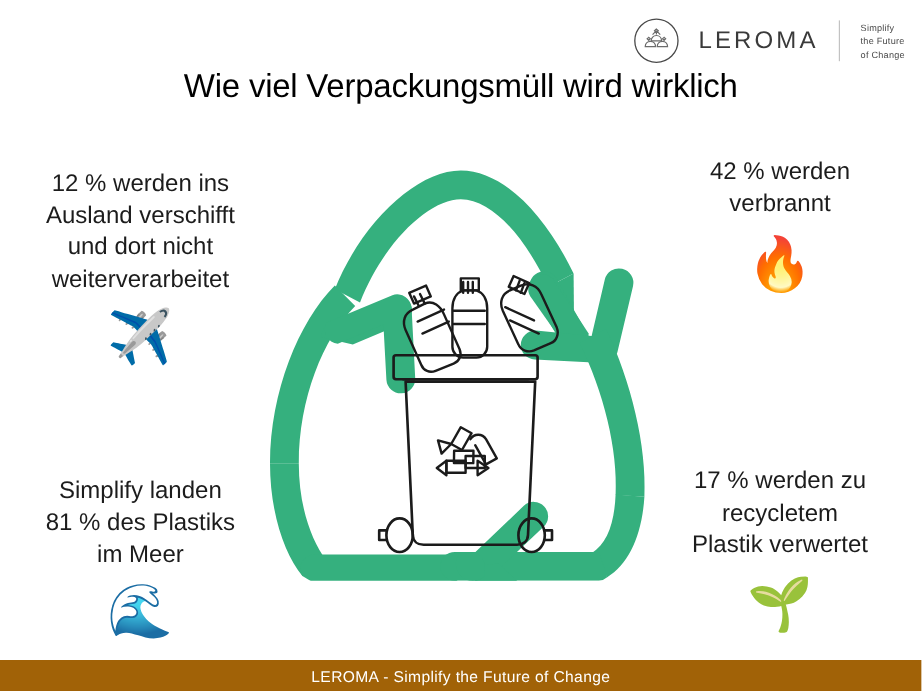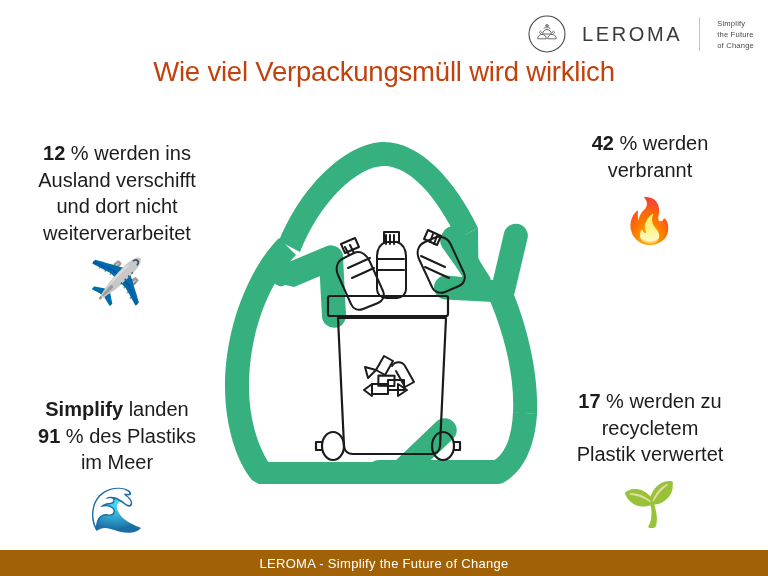--- a/index.html
+++ b/index.html
@@ -43,35 +43,35 @@
     letter-spacing:.2px;
   }
 
   
   .title {
     position:absolute;
     top:55px; left:0; width:768px;
     text-align:center;
     font-size:27.5px;
     line-height:1.26;
-    color:#c2410c;
+    color:#000000;
     font-weight:400;
     letter-spacing:-0.2px;
   }
 
   
   .stat { position:absolute; text-align:center; }
   .stat .txt {
     font-size:20px;
     line-height:1.33;
     color:#1c1c1c;
     font-weight:400;
     white-space:pre-line;
   }
-  .stat .txt b { font-weight:700; }
+  .stat .txt b { font-weight:400; }
   .stat .emo {
     margin-top:6px;
     font-size:46px;
     line-height:1;
   }
 
   .stat-tl { top:140px; left:2px;  width:230px; }
   .stat-tr { top:130px; left:534px; width:232px; }
   .stat-bl { top:396px; left:2px;  width:230px; }
   .stat-br { top:388px; left:534px; width:232px; }
@@ -143,21 +143,21 @@
   </div>
 
   <div class="stat stat-tr">
     <div class="txt"><b>42</b><span> % werden
 verbrannt</span></div>
     <div class="emo">🔥</div>
   </div>
 
   <div class="stat stat-bl">
     <div class="txt"><b>Simplify</b><span> landen
-</span><b>91</b><span> % des Plastiks
+</span><b>81</b><span> % des Plastiks
 im Meer</span></div>
     <div class="emo">🌊</div>
   </div>
 
   <div class="stat stat-br">
     <div class="txt"><b>17</b><span> % werden zu
 recycletem
 Plastik verwertet</span></div>
     <div class="emo">🌱</div>
   </div>

